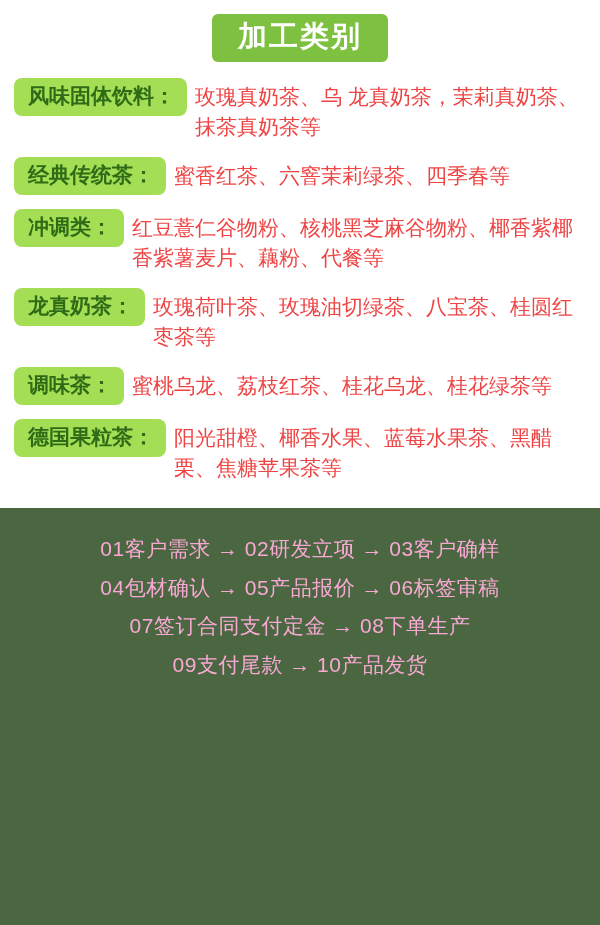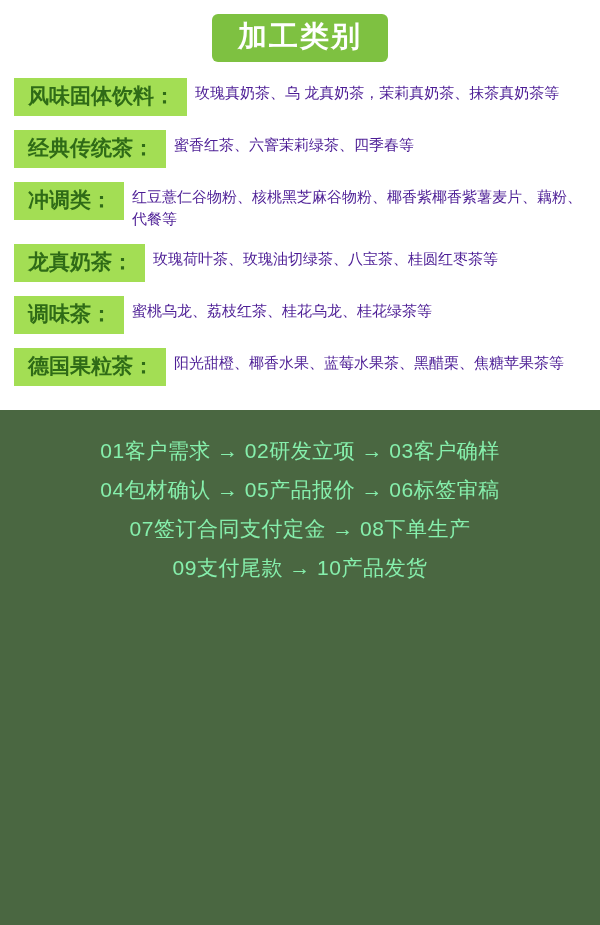--- a/index.html
+++ b/index.html
@@ -47,49 +47,49 @@
     margin-bottom: 14px;
     padding-left: 14px;
     padding-right: 10px;
   }
   .cat-label {
     background: #a3de54;
     color: #2f6b17;
     font-size: 21px;
     font-weight: bold;
     padding: 6px 12px 8px 14px;
-    border-radius: 0;
+    border-radius: 8px;
     white-space: nowrap;
     line-height: 1.15;
     flex: 0 0 auto;
   }
   .cat-text {
-    font-size: 15px;
-    color: #4c1d95;
+    font-size: 21px;
+    color: #ef4444;
     line-height: 1.45;
     padding-left: 8px;
     padding-top: 4px;
     flex: 1 1 auto;
   }
   
   .oem-section {
     background: #4a6741;
     flex: 1 1 auto;
     padding: 22px 0 18px 0;
     text-align: center;
   }
   .oem-title {
     color: #b7f04a;
     font-size: 28px;
     font-weight: bold;
     letter-spacing: 1px;
     margin-bottom: 18px;
   }
   .oem-line {
-    color: #86efac;
+    color: #f9a8d4;
     font-size: 21px;
     line-height: 1.85;
     letter-spacing: 0.5px;
   }
 </style>
 </head>
 <body>
 
 <div class="page">
 

